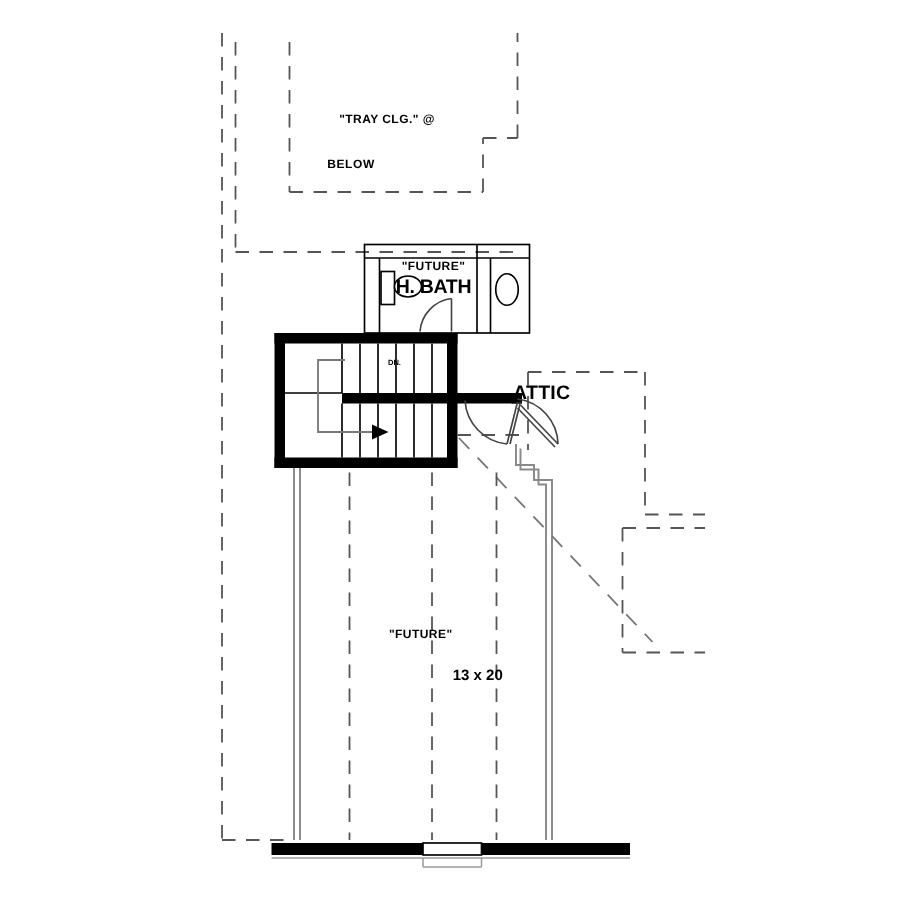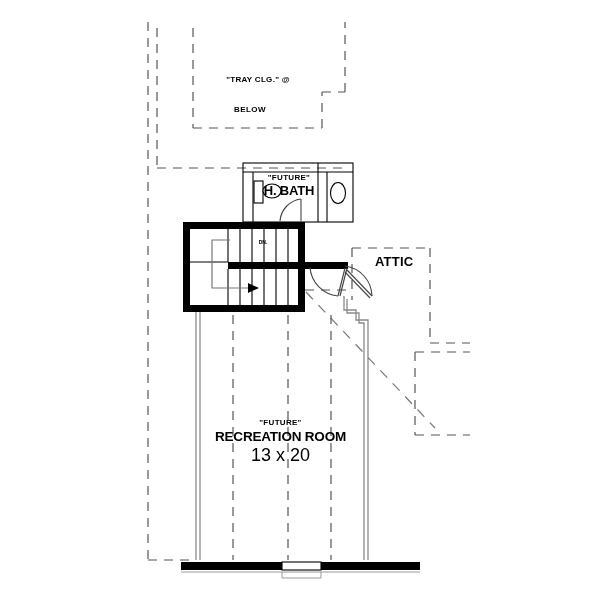--- a/index.html
+++ b/index.html
@@ -40,23 +40,24 @@
     font-size: 8px;
     font-weight: bold;
     letter-spacing: 0.3px;
   }
   .lbl-main {
     font-size: 13.5px;
     font-weight: bold;
     letter-spacing: -0.2px;
   }
   .lbl-dim {
-    font-size: 18px;
-    font-weight: normal;
+    font-size: 10px;
+    font-weight: bold;
     letter-spacing: 0px;
+    margin-left: 38px;
   }
   .lbl-below {
     font-size: 8px;
     font-weight: bold;
     letter-spacing: 0.4px;
   }
   .lbl-attic {
     font-size: 13px;
     font-weight: bold;
     letter-spacing: 0.2px;
@@ -219,29 +220,28 @@
       <line x1="282" y1="572" x2="282" y2="578"></line>
       <line x1="321" y1="572" x2="321" y2="578"></line>
       <line x1="282" y1="578" x2="321" y2="578"></line>
     </g>
 
   </svg>
 
   <div class="lbl lbl-sub" style="left:193px; top:76px; width:130px;">"TRAY CLG." @</div>
 
 
-  <div class="lbl lbl-below" style="left:197px; top:106px; width:106px;">BELOW</div>
+  <div class="lbl lbl-below" style="left:181px; top:106px; width:106px;">BELOW</div>
 
   <div class="lbl lbl-sub" style="left:258px; top:174px; width:62px;">"FUTURE"</div>
 
   <div class="lbl lbl-bathtitle" style="left:256px; top:184px; width:66px;">H. BATH</div>
 
   <div class="lbl lbl-dn" style="left:254px; top:240px; width:18px;">DN.</div>
 
-  <div class="lbl lbl-attic" style="left:375px; top:255px; width:54px; text-align:left;">ATTIC</div>
+  <div class="lbl lbl-attic" style="left:342px; top:255px; width:54px; text-align:left;">ATTIC</div>
 
   <div class="lbl lbl-sub" style="left:198px; top:419px; width:165px;">"FUTURE"</div>
 
-  <div class="lbl lbl-main" style="left:198px; top:430px; width:165px;">RECREATION ROOM</div>
 
   <div class="lbl lbl-dim" style="left:198px; top:446px; width:165px;">13 x 20</div>
 
 </div>
 
 </body></html>

